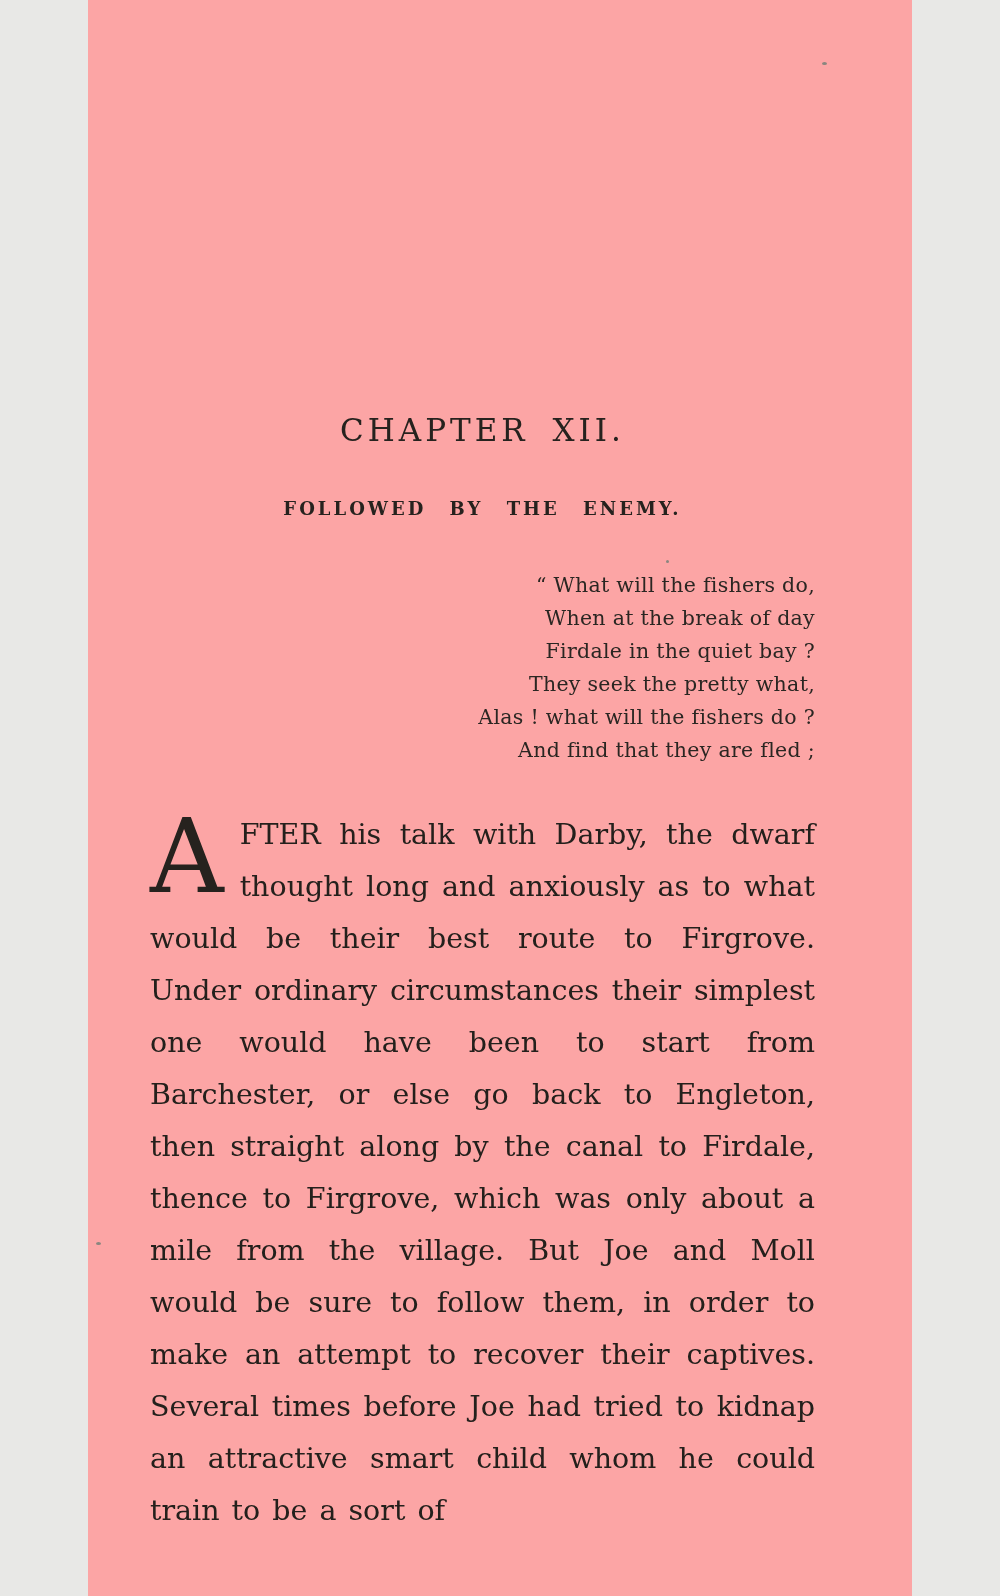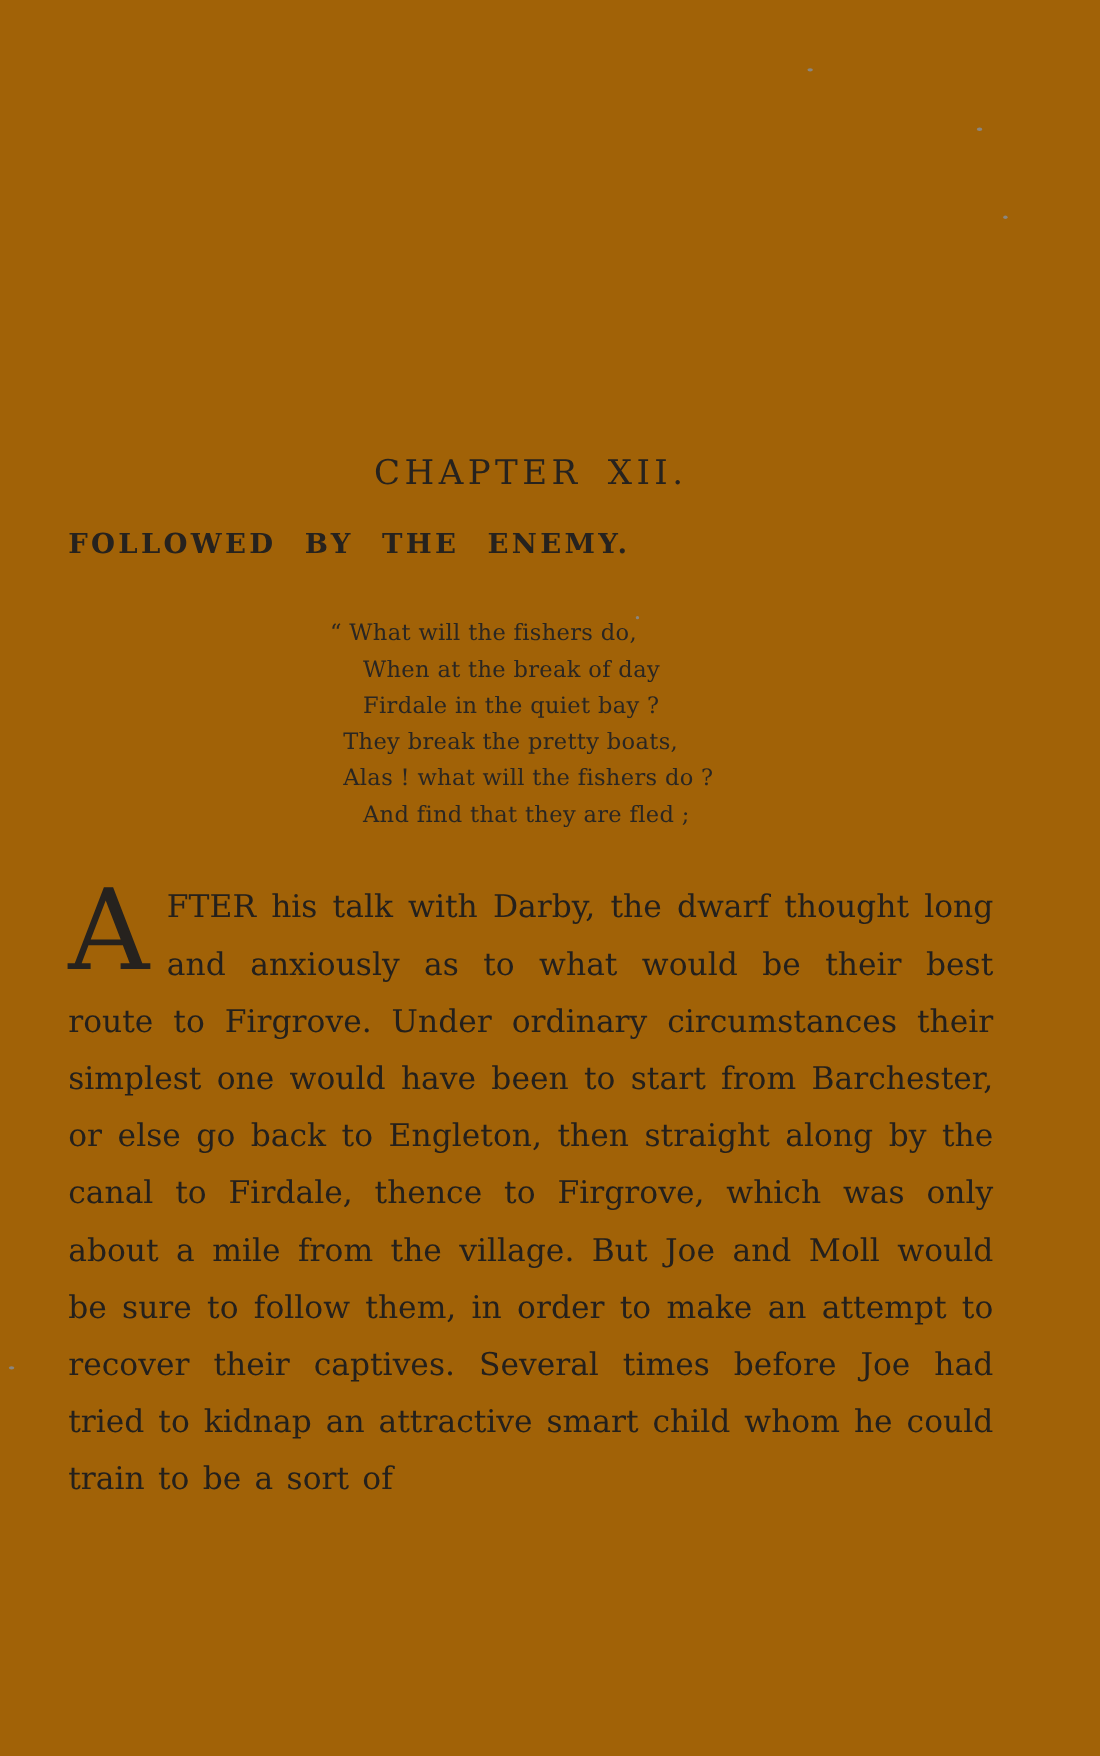--- a/index.html
+++ b/index.html
@@ -2,57 +2,59 @@
 <html><head>
 <meta charset="utf-8">
 <style>
   html, body {
     margin: 0;
     padding: 0;
     background: #e8e8e6;
   }
   .page {
     position: relative;
-    width: 1000px;
+    width: 824px;
     height: 1596px;
     margin: 0 auto;
-    background: #a16207;
+    background: #fca5a5;
     color: #211e1b;
     font-family: "DejaVu Serif", "Liberation Serif", serif;
     overflow: hidden;
     box-sizing: border-box;
   }
   .content {
     padding: 0 97px 0 62px;
   }
   .chapter-heading {
     margin: 0;
     padding-top: 412px;
     font-size: 31px;
     font-weight: normal;
     letter-spacing: 4px;
     word-spacing: 10px;
     text-align: center;
     color: #26221e;
   }
   .section-title {
-    margin: 32px 0 0 0;
-    font-size: 25px;
+    margin: 50px 0 0 0;
+    font-size: 18px;
     font-weight: bold;
     letter-spacing: 3px;
     word-spacing: 14px;
+    text-align: center;
     color: #26221e;
   }
   .poem {
     margin-top: 50px;
     margin-left: 238px;
     font-size: 20.5px;
     line-height: 33px;
     color: #2a2622;
     letter-spacing: 0.3px;
+    text-align: right;
   }
   .poem-line { white-space: nowrap; }
   .poem-line.indent { margin-left: 30px; }
   .poem-line.indent-sm { margin-left: 12px; }
   .body-paragraph {
     margin: 42px 0 0 0;
     font-size: 28.5px;
     line-height: 52px;
     text-align: justify;
     word-spacing: 3px;
@@ -91,21 +93,21 @@
   <div class="content">
 
     <h1 class="chapter-heading">CHAPTER XII.</h1>
 
     <h2 class="section-title">FOLLOWED BY THE ENEMY.</h2>
 
     <div class="poem">
       <div class="poem-line">“ What will the fishers do,</div>
       <div class="poem-line indent">When at the break of day</div>
       <div class="poem-line indent">Firdale in the quiet bay ?</div>
-      <div class="poem-line indent-sm">They break the pretty boats,</div>
+      <div class="poem-line indent-sm">They seek the pretty what,</div>
       <div class="poem-line indent-sm">Alas ! what will the fishers do ?</div>
       <div class="poem-line indent">And find that they are fled ;</div>
     </div>
 
     <p class="body-paragraph">
       <span class="dropcap">A</span><span>FTER his talk with Darby, the dwarf thought long and anxiously as to what would be their best route to Firgrove.  Under ordinary circumstances their simplest one would have been to start from Barchester, or else go back to Engleton, then straight along by the canal to Firdale, thence to Firgrove, which was only about a mile from the village.  But Joe and Moll would be sure to follow them, in order to make an attempt to recover their captives.  Several times before Joe had tried to kidnap an attractive smart child whom he could train to be a sort of</span>
     </p>
 
   </div>
 </div>

